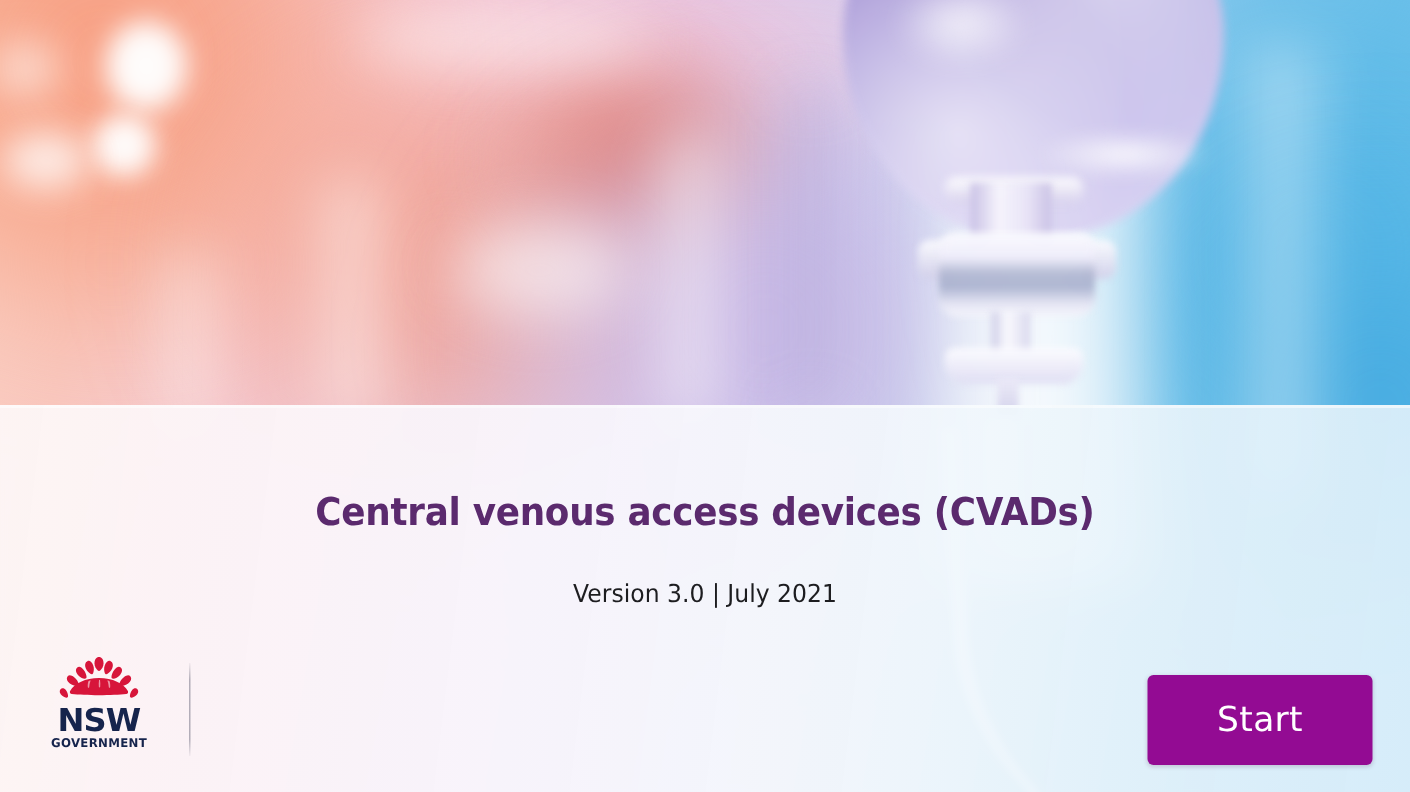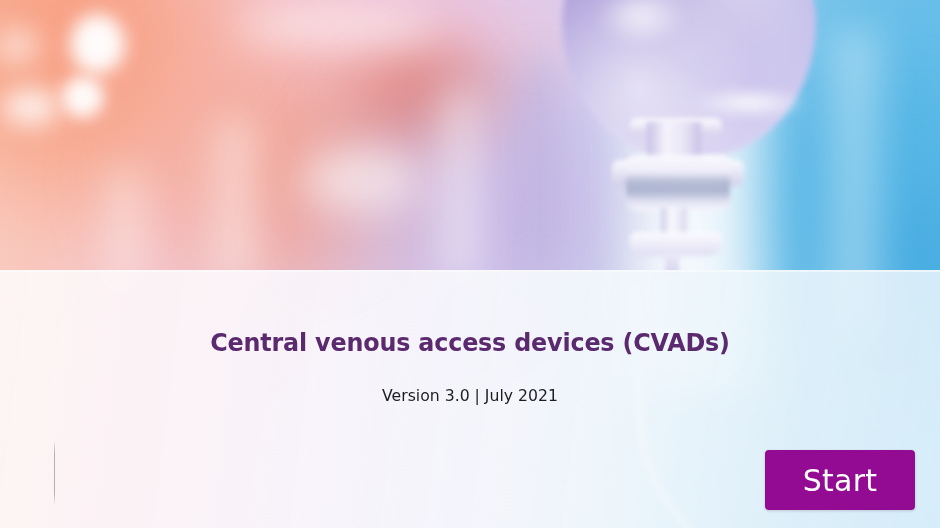--- a/index.html
+++ b/index.html
@@ -341,21 +341,21 @@
   .start-btn {
     position:absolute;
     left:765px; top:450px;
     width:150px; height:60px;
     border:none;
     border-radius:4px;
     background:#930b93;
     color:#ffffff;
     font-family:"DejaVu Sans", sans-serif;
     font-weight:400;
-    font-size:30px;
+    font-size:23px;
     letter-spacing:.2px;
     cursor:pointer;
     display:flex; align-items:center; justify-content:center;
     box-shadow:0 1px 3px rgba(60,10,60,.18);
   }
 </style>
 </head>
 <body>
 
 <div id="slide">
@@ -407,20 +407,46 @@
   <div class="panel">
     <div class="panel-topline"></div>
   </div>
 
   <h1 class="title">Central venous access devices (CVADs)</h1>
 
   <div class="subtitle">Version 3.0 | July 2021</div>
 
   <div class="logos">
 
+    <div class="nsw">
+      <svg class="nsw-waratah" viewBox="0 0 120 68">
+        <g fill="#d7153a">
+
+          <path d="M60 2c-3.5 0-6 3.4-6 8.2 0 4.1 2.2 7.6 4.1 9.6 1 1 2.8 1 3.8 0 1.9-2 4.1-5.5 4.1-9.6C66 5.4 63.5 2 60 2z"></path>
+          <path d="M44.5 7.5c-3 1.3-3.9 5.2-2.2 9.6 1.5 3.7 4.5 6.4 6.8 7.6 1.2.6 2.8-.1 3.2-1.4.9-2.6 1.4-6.6-.1-10.3-1.7-4.4-4.7-6.8-7.7-5.5z"></path>
+          <path d="M75.5 7.5c3 1.3 3.9 5.2 2.2 9.6-1.5 3.7-4.5 6.4-6.8 7.6-1.2.6-2.8-.1-3.2-1.4-.9-2.6-1.4-6.6.1-10.3 1.7-4.4 4.7-6.8 7.7-5.5z"></path>
+
+          <path d="M31 16c-2.6 2.1-2.2 6.2.9 9.9 2.6 3.1 6.4 4.8 9 5.2 1.3.2 2.6-.9 2.5-2.3-.2-2.8-1.4-6.6-4-9.7C36.4 15.4 33.6 13.9 31 16z"></path>
+          <path d="M89 16c2.6 2.1 2.2 6.2-.9 9.9-2.6 3.1-6.4 4.8-9 5.2-1.3.2-2.6-.9-2.5-2.3.2-2.8 1.4-6.6 4-9.7 3-3.7 5.8-5.2 8.4-3.1z"></path>
+
+          <path d="M18 28c-2 2.6-.7 6.4 3.1 9.2 3.2 2.4 7.2 3.2 9.8 3 1.3-.1 2.3-1.5 1.9-2.8-.8-2.7-2.7-6.1-5.9-8.5C23.1 26.1 20 25.4 18 28z"></path>
+          <path d="M102 28c2 2.6.7 6.4-3.1 9.2-3.2 2.4-7.2 3.2-9.8 3-1.3-.1-2.3-1.5-1.9-2.8.8-2.7 2.7-6.1 5.9-8.5 3.8-2.8 6.9-3.5 8.9-.9z"></path>
+
+          <path d="M60 30c-18 0-33 7.2-38.5 17.2-1 1.8.2 4 2.2 4.2 8.6.9 22.3 1.6 36.3 1.6s27.7-.7 36.3-1.6c2-.2 3.2-2.4 2.2-4.2C93 37.2 78 30 60 30z"></path>
+          <path d="M10 44c-2.6 1.3-3.2 4.8-1 7.8 1.9 2.6 5 4 7.4 4.4 1.3.2 2.5-.8 2.4-2.1-.2-2.6-1-5.9-3-8.2-1.6-1.8-3.6-2.7-5.8-1.9z"></path>
+          <path d="M110 44c2.6 1.3 3.2 4.8 1 7.8-1.9 2.6-5 4-7.4 4.4-1.3.2-2.5-.8-2.4-2.1.2-2.6 1-5.9 3-8.2 1.6-1.8 3.6-2.7 5.8-1.9z"></path>
+
+          <path d="M46 34c-.9 2.6-1.2 5.6-.9 8.4.1 1 1.7 1 1.8 0 .3-2.8.7-5.8 1.7-8.3.4-1-1.2-1.7-1.6-.1z" fill="#ffffff" opacity=".55"></path>
+          <path d="M60 33c-.4 2.8-.5 5.9-.2 8.8.1 1 1.7 1 1.8 0 .3-2.9.2-6-.2-8.8-.2-1-1.3-1-1.4 0z" fill="#ffffff" opacity=".55"></path>
+          <path d="M74 34c.9 2.6 1.2 5.6.9 8.4-.1 1-1.7 1-1.8 0-.3-2.8-.7-5.8-1.7-8.3-.4-1 1.2-1.7 1.6-.1z" fill="#ffffff" opacity=".55"></path>
+        </g>
+      </svg>
+      <div class="nsw-nsw">NSW</div>
+      <div class="nsw-gov">GOVERNMENT</div>
+    </div>
 
     <div class="logo-divider"></div>
 
 
   </div>
 
   <button class="start-btn">Start</button>
 
 </div>
 

